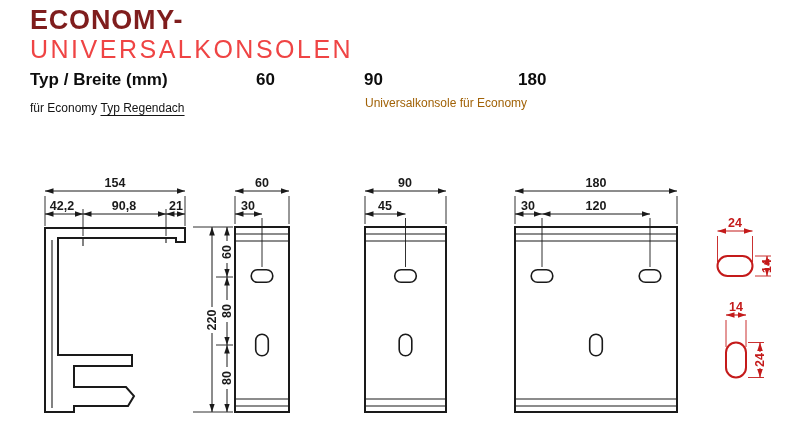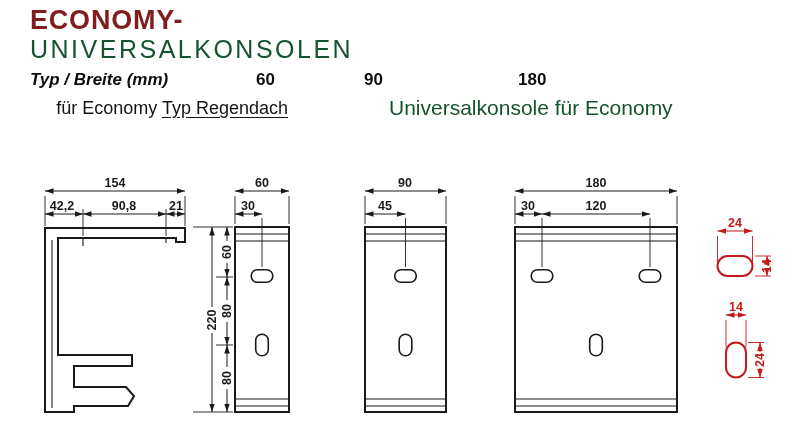--- a/index.html
+++ b/index.html
@@ -6,28 +6,28 @@
   html,body { width:800px; height:427px; }
   body {
     position:relative;
     background:#ffffff;
     font-family:"Liberation Sans", sans-serif;
     color:#111;
     overflow:hidden;
   }
   .abs { position:absolute; white-space:nowrap; }
   .t1 { left:30px; top:5px;  font-size:27px; font-weight:800; letter-spacing:0.8px; color:#7f1d1d; }
-  .t2 { left:30px; top:35px; font-size:25px; font-weight:400; letter-spacing:2.5px; color:#14532d; }
-  .spec-label { left:30px; top:70px; font-size:17px; font-weight:700; color:#0d0d0d;font-style:italic; }
+  .t2 { left:30px; top:35px; font-size:25px; font-weight:400; letter-spacing:2.5px; color:#ef4444; }
+  .spec-label { left:30px; top:70px; font-size:17px; font-weight:700; color:#0d0d0d; }
   .spec-val   { top:70px; font-size:17px; font-weight:700; color:#0d0d0d; }
   .v60  { left:256px; }
   .v90  { left:364px; }
   .v180 { left:518px; }
-  .note-left  { left:30px; top:96px; width:258px; text-align:right; font-size:18px; line-height:25px; color:#141414; }
-  .note-right { left:365px; top:96px; font-size:21px; color:#14532d;margin-left:24px; }
+  .note-left  { left:30px; top:96px; width:258px; text-align:left; font-size:12px; line-height:25px; color:#141414; }
+  .note-right { left:365px; top:96px; font-size:12px; color:#a16207; }
   .u { text-decoration:underline; text-underline-offset:3px; }
   .drawing { left:0; top:170px; width:800px; height:257px; }
 
   
   .ol { stroke:var(--line-color,#1a1a1a); stroke-width:2;   fill:none; }
   .tl { stroke:var(--line-color,#1a1a1a); stroke-width:1.1; fill:none; }
   .dl { stroke:var(--line-color,#1a1a1a); stroke-width:1;   fill:none; }
   .xl { stroke:var(--line-color,#1a1a1a); stroke-width:0.9; fill:none; }
   .sl { stroke:var(--line-color,#1a1a1a); stroke-width:1.6; fill:none; }
   .rl { stroke:var(--accent-red,#c41a1a); fill:none; }

